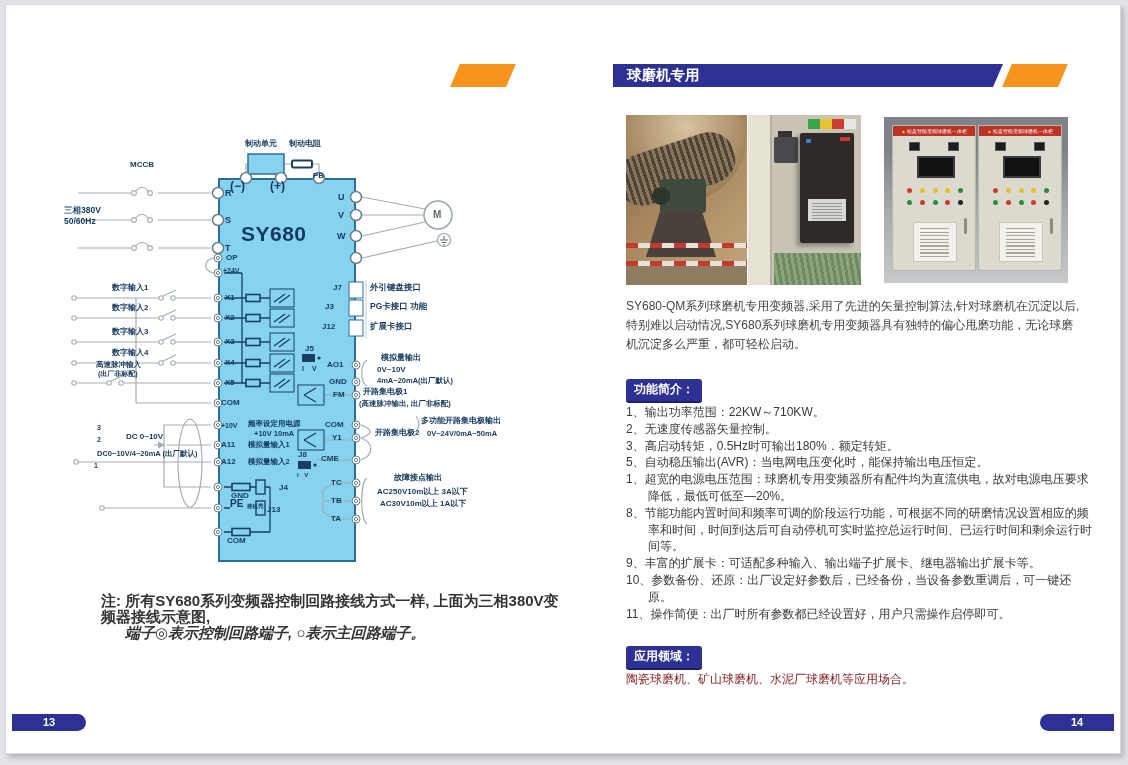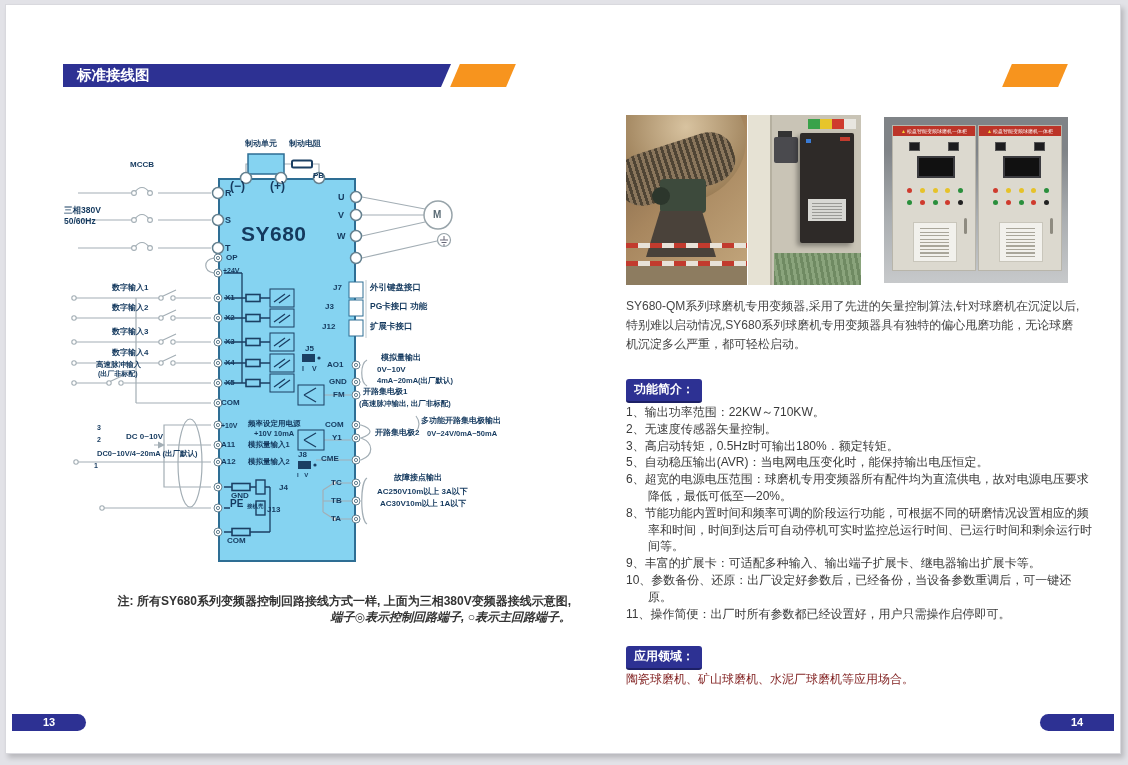--- a/index.html
+++ b/index.html
@@ -18,22 +18,22 @@
     font-size:11px;font-weight:bold;line-height:17px;text-align:center;}
   
   .diagram{position:absolute;left:58px;top:128px;width:530px;height:470px;}
   .blk{position:absolute;left:154px;top:45px;width:138px;height:384px;background:#85d3f1;
     border:2px solid #2e6e94;box-sizing:border-box;}
   .wires{position:absolute;left:0;top:0;}
   .dl{position:absolute;font-weight:bold;font-size:8px;color:#14395e;white-space:nowrap;line-height:1;}
   .f55{font-size:5.5px}.f6{font-size:6px}.f7{font-size:7px}.f75{font-size:7.5px}
   .f85{font-size:8.5px}.f9{font-size:9px}.f10{font-size:10px}.f12{font-size:12px}
   .f21{font-size:21px;letter-spacing:.5px}
-  .note{position:absolute;left:95px;top:588px;width:470px;font-size:12px;font-weight:600;
-    color:#333;line-height:16px;text-align:right;}
+  .note{position:absolute;left:95px;top:588px;width:470px;font-size:15px;font-weight:600;
+    color:#333;line-height:16px;}
   .note .ind{padding-left:24px;font-style:italic;}
   
   .intro{position:absolute;left:620px;top:292px;width:458px;font-size:12px;line-height:19px;color:#444;}
   .sec-badge{position:absolute;background:#2d3193;color:#fff;font-size:12px;font-weight:bold;
     padding:2px 8px 3px 8px;border-radius:3px;border-bottom:2px solid #1d2066;}
   .features{position:absolute;left:620px;top:399px;width:468px;font-size:12px;line-height:16.8px;color:#3a3a3a;}
   .feat{padding-left:22px;text-indent:-22px;}
   .apps{position:absolute;left:620px;top:666px;width:458px;font-size:12px;color:#7f1d1d;}
   
   .photo{position:absolute;overflow:hidden;}
@@ -74,23 +74,20 @@
   .cab-plate{position:absolute;left:20px;top:96px;width:42px;height:38px;background:#f2f1ec;border:1px solid #c9c6bb;
     background-image:repeating-linear-gradient(#a9a69a 0 1px,transparent 1px 3.5px);background-size:70% 80%;background-repeat:no-repeat;background-position:center 5px;}
   .cab-handle{position:absolute;right:8px;top:92px;width:3px;height:16px;background:#8e8b80;border-radius:2px;}
 </style>
 </head>
 <body>
 
 <div class="page">
 
   <div class="banner" style="left:57px;width:448px;">
-    <div class="banner-blue" style="width:388px;">
-      <span>标准接线图</span>
-    </div>
     <div class="banner-orange"></div>
   </div>
 
   <div class="diagram">
     <div class="blk"></div>
 
     <svg class="wires" width="530" height="470" viewBox="0 0 530 470">
 
       <g fill="none" stroke="#a3aeb5" stroke-width="1.2">
         <path d="M14,60H70 M94,60H147 M14,87H70 M94,87H147 M14,115H70 M94,115H147"></path>
@@ -333,20 +330,23 @@
     <div class="dl" style="left:313px;top:355px">AC250V10m以上 3A以下</div>
     <div class="dl" style="left:316px;top:367px">AC30V10m以上 1A以下</div>
   </div>
 
   <div class="note">
     <div>注: 所有SY680系列变频器控制回路接线方式一样, 上面为三相380V变频器接线示意图,</div>
     <div class="ind">端子◎表示控制回路端子, ○表示主回路端子。</div>
   </div>
 
   <div class="banner" style="left:607px;width:450px;">
+    <div class="banner-blue" style="width:390px;">
+      <span>球磨机专用</span>
+    </div>
     <div class="banner-orange"></div>
   </div>
 
   <div class="photo" id="photoA">
     <div class="pa-drum"></div>
     <div class="pa-belt"></div>
     <div class="pa-motor"></div>
     <div class="pa-base"></div>
     <div class="pa-floor"></div>
     <div class="pa-rail" style="left:0;top:128px;width:121px"></div>
@@ -411,21 +411,21 @@
   </div>
 
   <div class="intro">SY680-QM系列球磨机专用变频器,采用了先进的矢量控制算法,针对球磨机在沉淀以后,特别难以启动情况,SY680系列球磨机专用变频器具有独特的偏心甩磨功能，无论球磨机沉淀多么严重，都可轻松启动。</div>
 
   <span class="sec-badge" style="left:620px;top:374px">功能简介：</span>
   <div class="features">
     <div class="feat">1、输出功率范围：22KW～710KW。</div>
     <div class="feat">2、无速度传感器矢量控制。</div>
     <div class="feat">3、高启动转矩，0.5Hz时可输出180%．额定转矩。</div>
     <div class="feat">5、自动稳压输出(AVR)：当电网电压变化时，能保持输出电压恒定。</div>
-    <div class="feat">6、超宽的电源电压范围：球磨机专用变频器所有配件均为直流供电，故对电源电压要求降低，最低可低至—20%。</div>
+    <div class="feat">1、超宽的电源电压范围：球磨机专用变频器所有配件均为直流供电，故对电源电压要求降低，最低可低至—20%。</div>
     <div class="feat">8、节能功能内置时间和频率可调的阶段运行功能，可根据不同的研磨情况设置相应的频率和时间，时间到达后可自动停机可实时监控总运行时间、已运行时间和剩余运行时间等。</div>
     <div class="feat">9、丰富的扩展卡：可适配多种输入、输出端子扩展卡、继电器输出扩展卡等。</div>
     <div class="feat">10、参数备份、还原：出厂设定好参数后，已经备份，当设备参数重调后，可一键还原。</div>
     <div class="feat">11、操作简便：出厂时所有参数都已经设置好，用户只需操作启停即可。</div>
   </div>
 
   <span class="sec-badge" style="left:620px;top:641px">应用领域：</span>
   <div class="apps">陶瓷球磨机、矿山球磨机、水泥厂球磨机等应用场合。</div>
 
   <div class="pagenum" style="left:6px;width:74px;border-radius:0 9px 9px 0">13</div>

